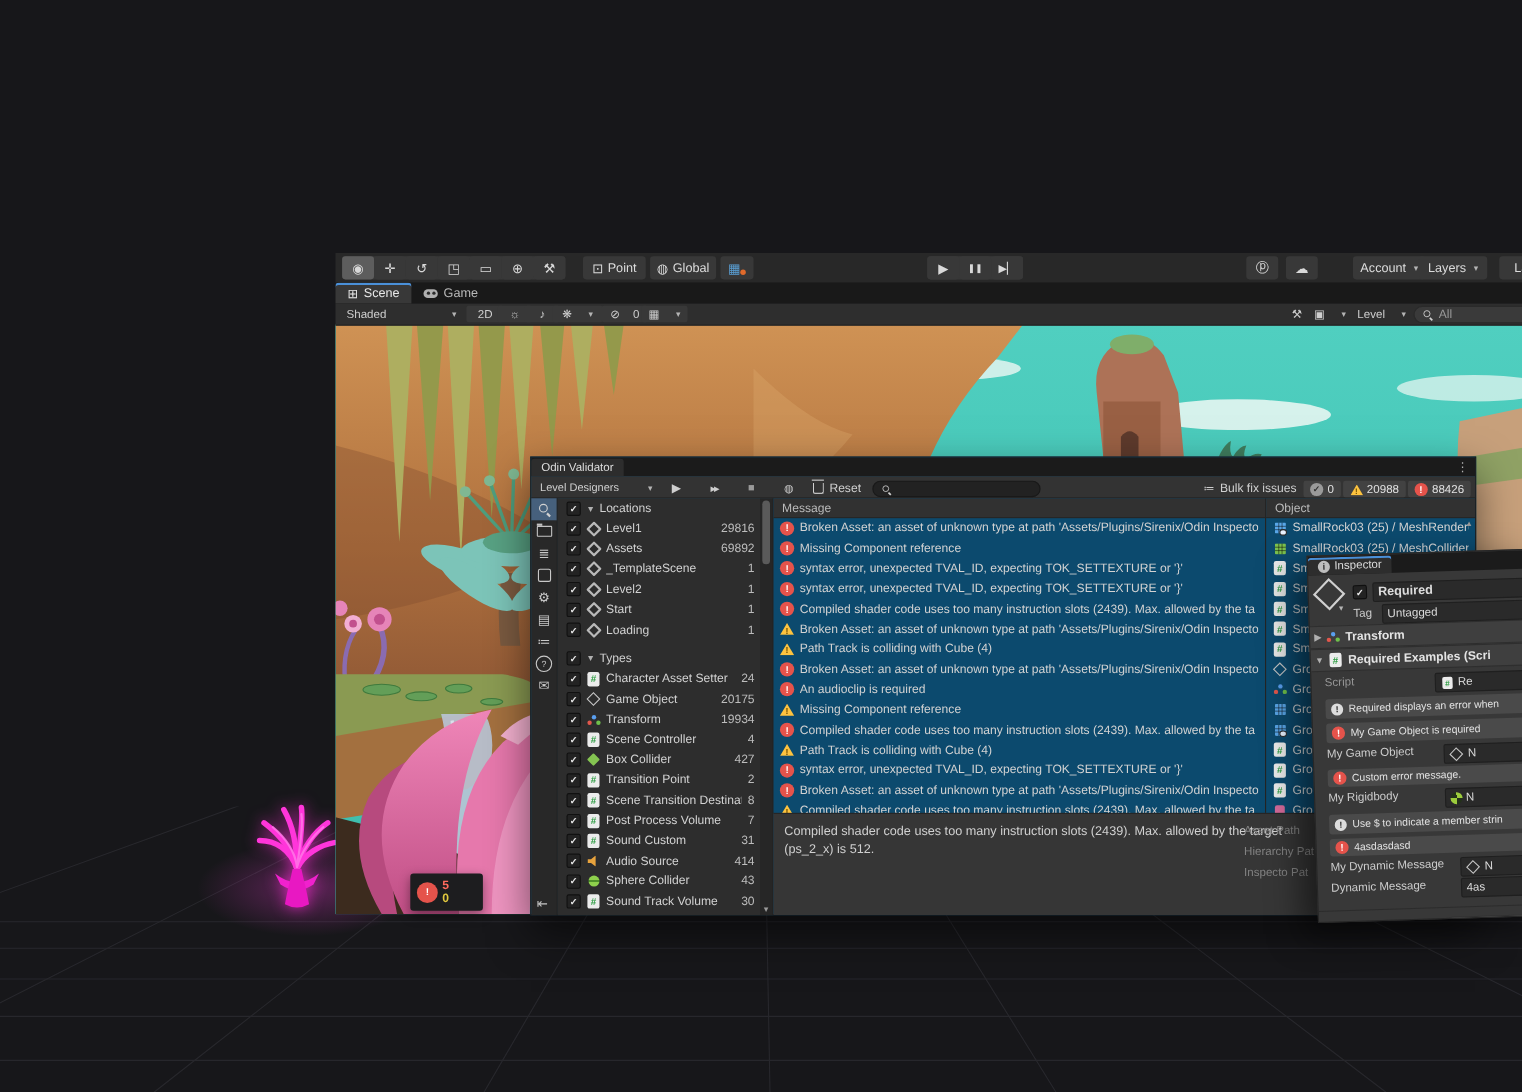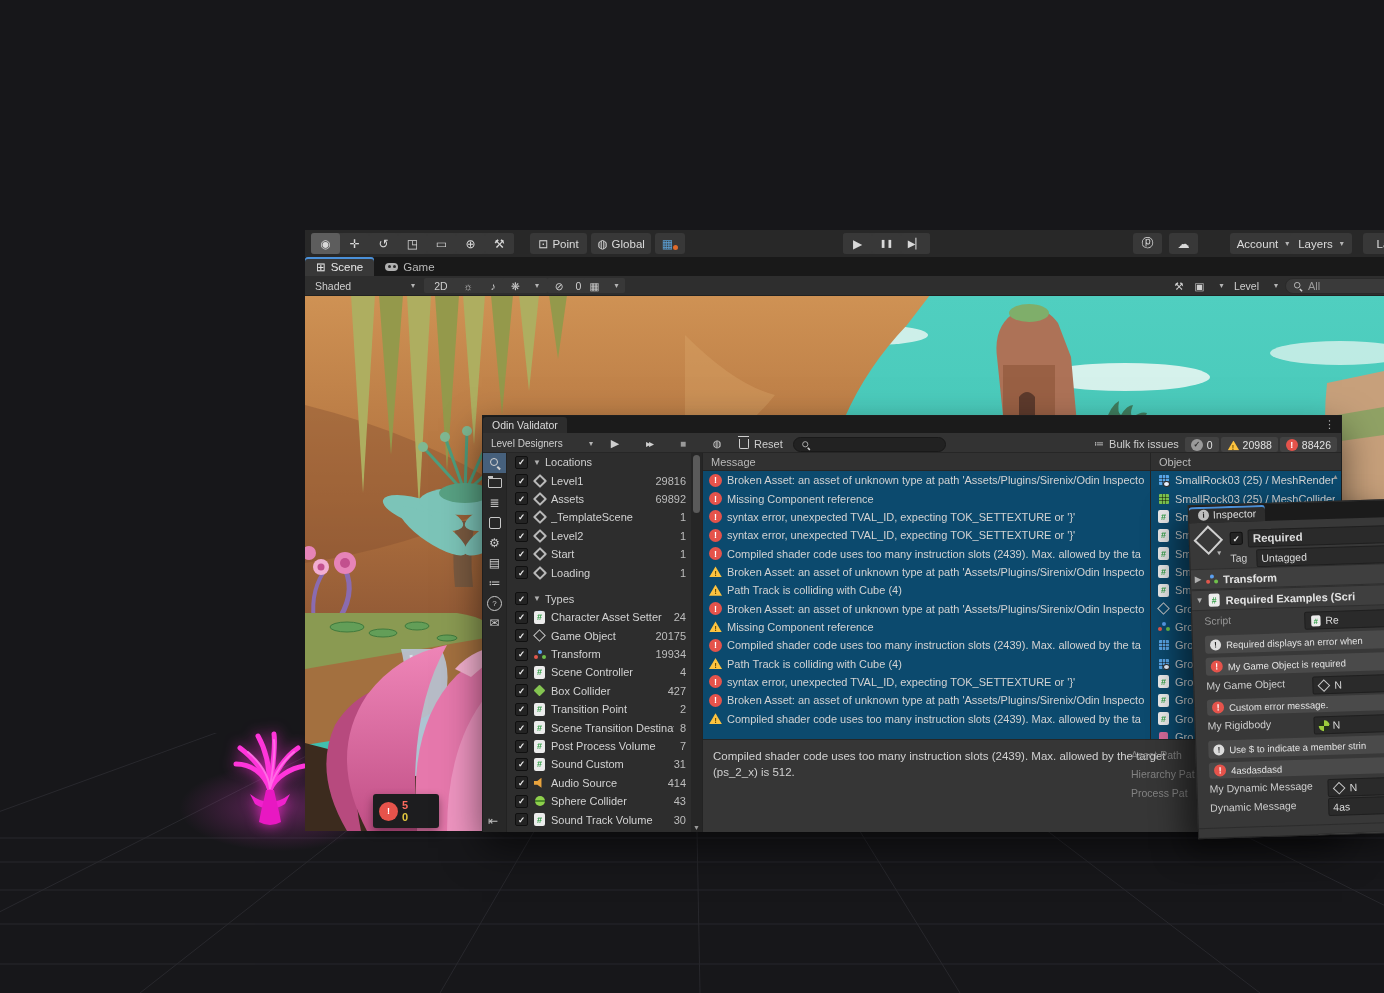--- a/index.html
+++ b/index.html
@@ -735,20 +735,24 @@
                 <div class="mrow">
                   <span class="sev warning"></span>
                   <span class="mtext">Path Track is colliding with Cube (4)</span>
                 </div>
 
                 <div class="mrow">
                   <span class="sev error"></span>
                   <span class="mtext">Broken Asset: an asset of unknown type at path 'Assets/Plugins/Sirenix/Odin Inspecto</span>
                 </div>
 
+                <div class="mrow">
+                  <span class="sev error"></span>
+                  <span class="mtext">An audioclip is required</span>
+                </div>
 
                 <div class="mrow">
                   <span class="sev warning"></span>
                   <span class="mtext">Missing Component reference</span>
                 </div>
 
                 <div class="mrow">
                   <span class="sev error"></span>
                   <span class="mtext">Compiled shader code uses too many instruction slots (2439). Max. allowed by the ta</span>
                 </div>
@@ -858,21 +862,21 @@
               </div>
             <span class="abs" style="right:2px;top:20px;font-size:7px;color:#9a9a9a">▲</span>
           </div>
         </div>
 
         <div class="detail" style="flex:1;position:relative;padding:8px 10px">
           <div style="width:455px">Compiled shader code uses too many instruction slots (2439). Max. allowed by the target (ps_2_x) is 512.</div>
           <div class="abs" style="left:428px;top:6px">
             <div class="metalbl">Asset Path</div>
             <div class="metalbl">Hierarchy Pat</div>
-            <div class="metalbl">Process Pat</div>
+            <div class="metalbl">Inspecto Pat</div>
           </div>
         </div>
       </div>
     </div>
   </div>
 
   <div class="abs inswin" style="left:1188px;top:505px;width:206px;height:332px;overflow:hidden">
     <div class="wtabbar">
       <span class="wtab instab">
         <span class="infodot" style="background:#bdbdbd">i</span>

